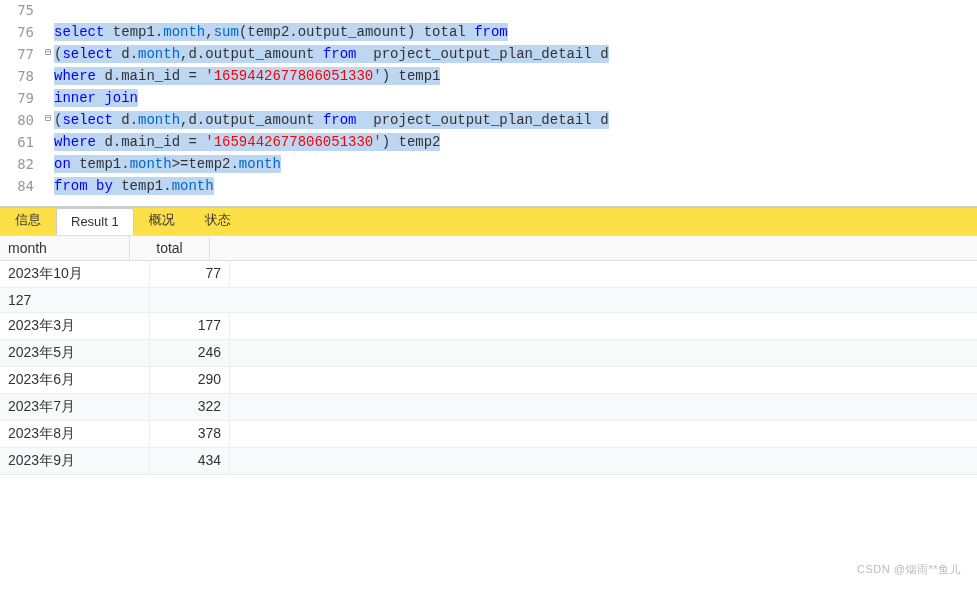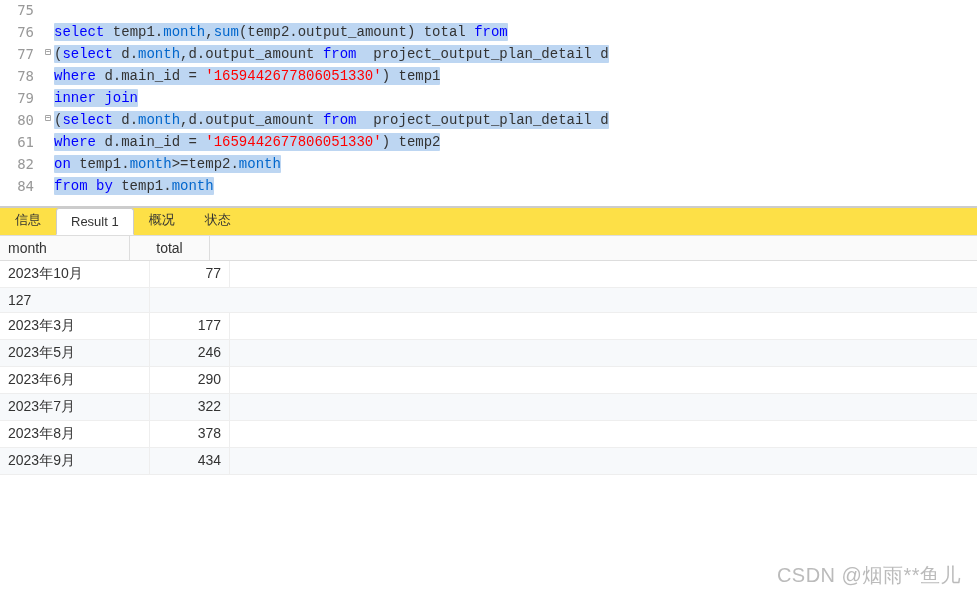--- a/index.html
+++ b/index.html
@@ -21,21 +21,21 @@
     .grid-header { display: flex; border-bottom: 1px solid #ddd; background: #fafafa; }
     .gh-cell { padding: 4px 8px; border-right: 1px solid #ddd; color: #333; }
     .gh-cell:nth-child(1) { width: 130px; }
     .gh-cell:nth-child(2) { width: 80px; text-align: center; }
     .grid-body { }
     .grid-row { display: flex; border-bottom: 1px solid #eee; }
     .grid-row:nth-child(even) { background: #f7f9fb; }
     .gc { padding: 4px 8px; border-right: 1px solid #eee; }
     .gc:nth-child(1) { width: 150px; }
     .gc:nth-child(2) { width: 80px; text-align: right; }
-    .watermark { position: absolute; right: 16px; top: 562px; color: rgba(120,120,120,0.5); font-family: Arial, sans-serif; font-size: 20px; letter-spacing: 0.5px; pointer-events: none; }
+    .watermark { position: absolute; right: 16px; top: 562px; color: rgba(120,120,120,0.5); font-family: Arial, sans-serif; font-size: 11px; letter-spacing: 0.5px; pointer-events: none; }
   </style>
 </head>
 <body>
 
 <div class="editor" id="editor">
     <div class="line">
       <span class="gutter">75</span>
       <span class="fold"></span>
       <span class="code"></span>
     </div>

